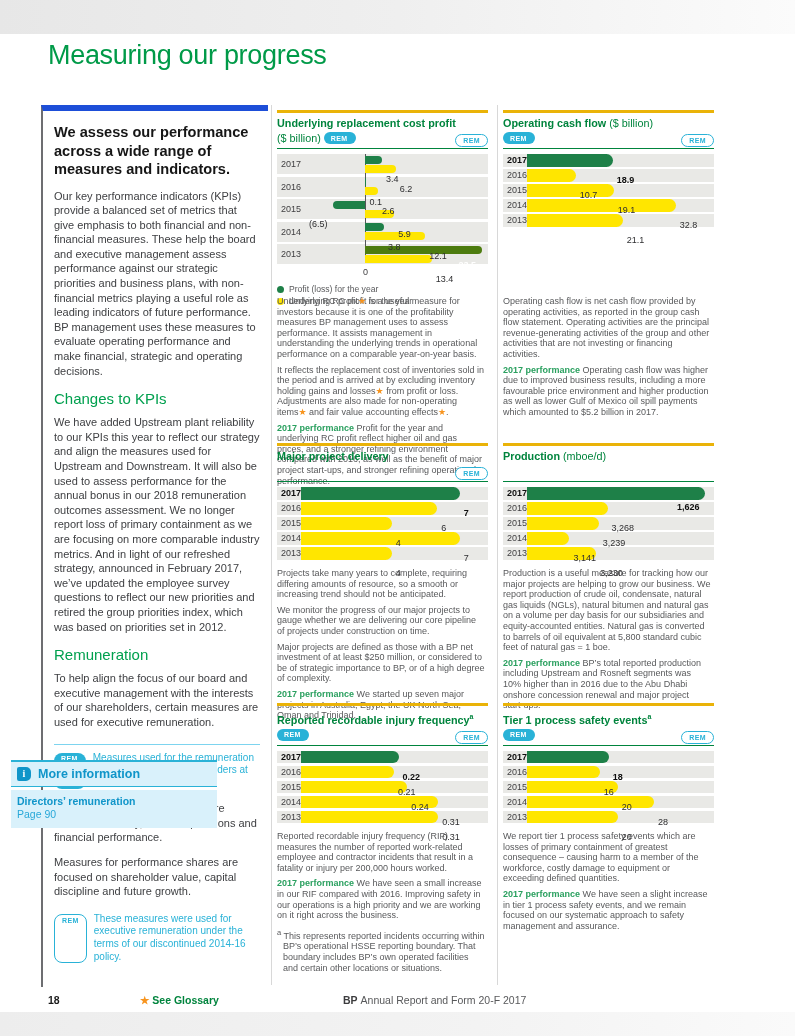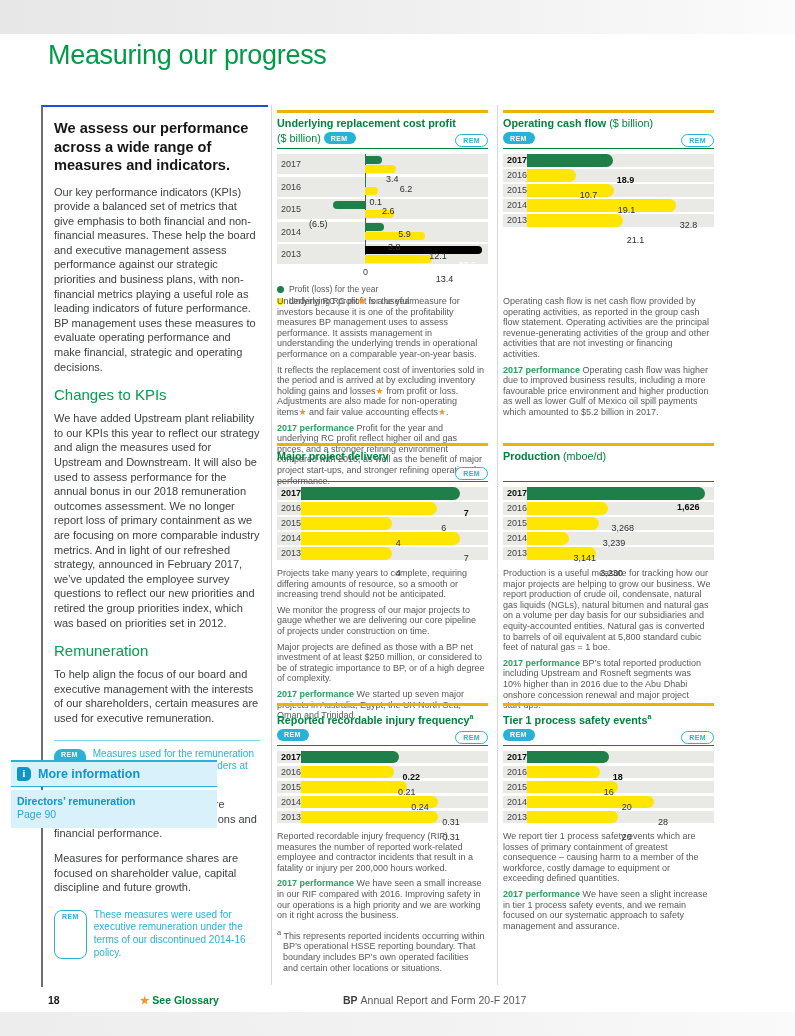--- a/index.html
+++ b/index.html
@@ -1,21 +1,21 @@
 <!DOCTYPE html>
 <html><head>
 <meta charset="utf-8">
 <style>
   html,body{margin:0;padding:0;background:#fff;}
   body{width:795px;height:1036px;position:relative;font-family:"Liberation Sans",sans-serif;color:#3f4043;overflow:hidden;}
   .top-bar{position:absolute;left:0;top:0;width:795px;height:34px;background:linear-gradient(90deg,#e7e7e7 0%,#efefef 50%,#fbfbfb 100%);}
   .bottom-bar{position:absolute;left:0;top:1012px;width:795px;height:24px;background:linear-gradient(90deg,#ededed 0%,#f3f3f3 60%,#fafafa 100%);}
   h1.page-title{position:absolute;left:48px;top:40px;margin:0;font-size:27px;font-weight:400;letter-spacing:-0.3px;color:#009a48;}
   
-  .left-col{position:absolute;left:41px;top:105px;width:227px;height:882px;border-top:2px solid #1d4ed8;border-left:2px solid #6d6e71;padding:8px 0 0 11px;box-sizing:border-box;}
+  .left-col{position:absolute;left:41px;top:105px;width:227px;height:882px;border-top:6px solid #1d4ed8;border-left:2px solid #6d6e71;padding:8px 0 0 11px;box-sizing:border-box;}
   .vline{position:absolute;top:105px;height:880px;width:1px;background:#d8d8d8;}
   .vline-1{left:271px;} .vline-2{left:497px;}
   .col{position:absolute;top:105px;width:211px;height:890px;}
   .mid-col{left:277px;} .right-col{left:503px;}
   .panel{position:absolute;left:0;width:211px;border-top:3px solid #eab308;padding-top:4px;box-sizing:border-box;}
   .panel.r1{top:5px;height:333px;} .panel.r2{top:338px;height:260px;} .panel.r3{top:598px;height:280px;}
   
   .hd-l1{font-size:10.8px;line-height:13px;font-weight:700;color:#00843d;}
   .hd-l1 .c-unit{font-weight:400;}
   .hd-l1 sup{font-size:7px;}
@@ -158,21 +158,21 @@
         </div>
         <div class="rowp">
           <span class="year">2014</span>
           <span class="val v0" style="left: calc(50.668% + 4px);">3.8</span>
           <div class="bar b0" style="background: rgb(30, 128, 72); width: 8.968%; left: 41.7%;"></div>
           <span class="val v1" style="left: calc(70.256% + 4px);">12.1</span>
           <div class="bar b1" style="background: rgb(255, 230, 0); width: 28.556%; left: 41.7%;"></div>
         </div>
         <div class="rowp">
           <span class="year">2013</span>
-          <div class="bar b0" style="background: #000000; width: 55.46%; left: 41.7%;">
+          <div class="bar b0" style="background: #4d7c0f; width: 55.46%; left: 41.7%;">
             <span class="val inside">23.5</span>
           </div>
           <span class="val v1" style="left: calc(73.324% + 4px);">13.4</span>
           <div class="bar b1" style="background: rgb(255, 230, 0); width: 31.624%; left: 41.7%;"></div>
         </div>
       </div>
       <div class="axis0" style="margin-left: calc(41.7% - 2px);">0</div>
       <div class="legend">
         <div class="lg-item">
           <span class="dot" style="background: rgb(30, 128, 72);"></span>

